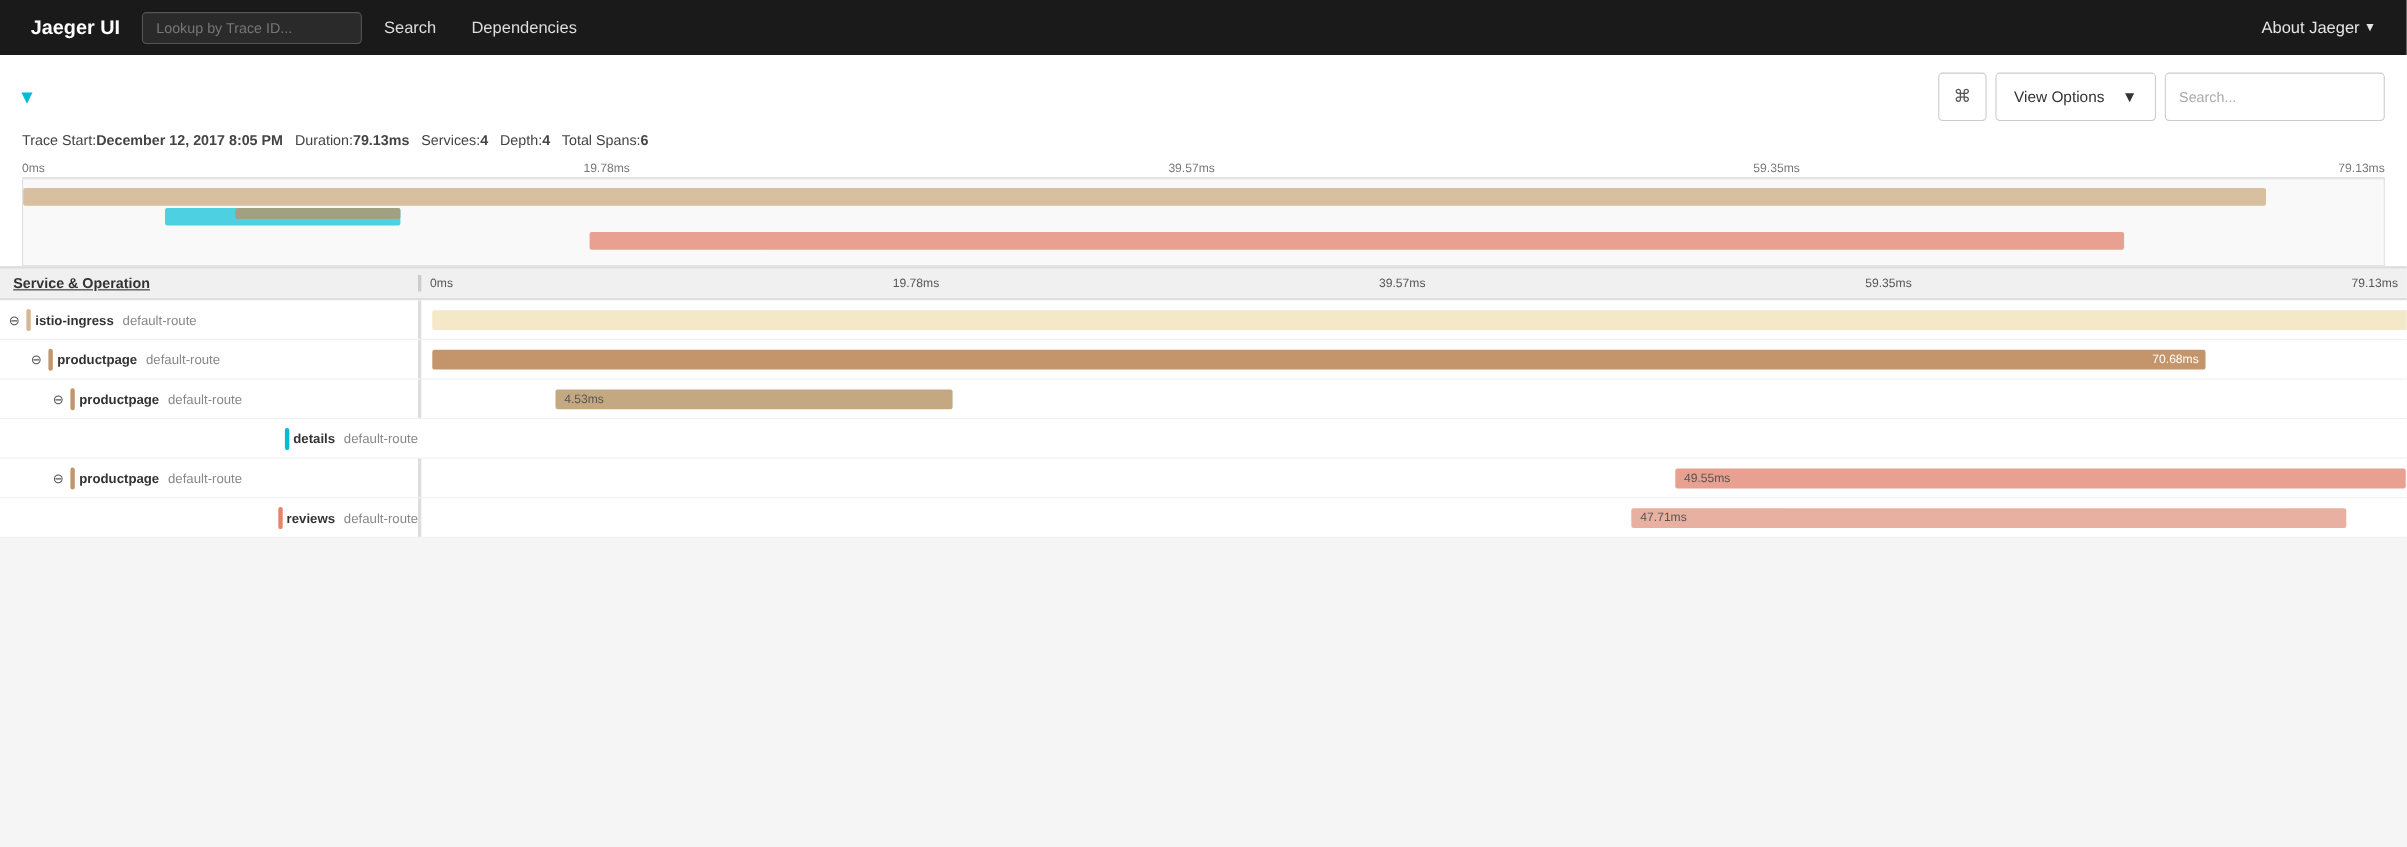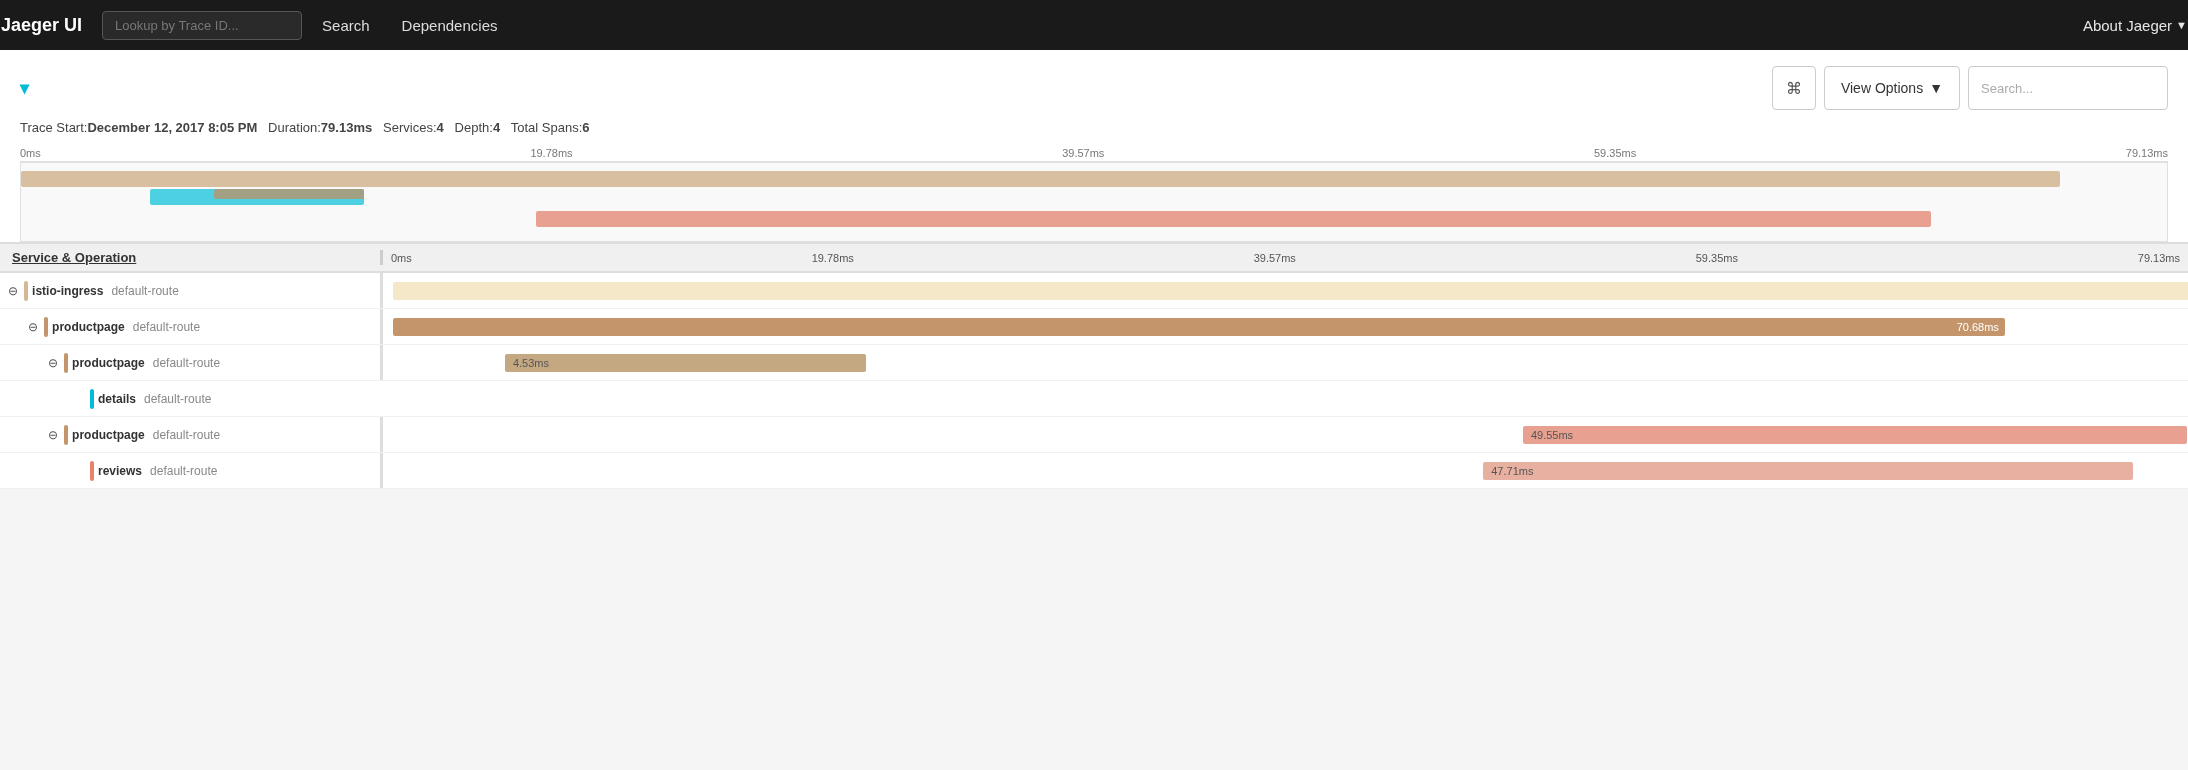--- a/index.html
+++ b/index.html
@@ -3,21 +3,21 @@
   <meta charset="utf-8">
   <style>
     * { box-sizing: border-box; margin: 0; padding: 0; }
     body { font-family: 'Helvetica Neue', Arial, sans-serif; font-size: 13px; background: #f5f5f5; color: #333; }
 
     
     .navbar {
       background: #1a1a1a;
       display: flex;
       align-items: center;
-      padding: 0 1px;
+      padding: 0 28px;
       height: 50px;
       gap: 8px;
     }
     .navbar-brand {
       color: #fff;
       font-size: 18px;
       font-weight: bold;
       margin-right: 12px;
       white-space: nowrap;
     }
@@ -100,21 +100,21 @@
     .view-options-btn {
       border: 1px solid #ccc;
       border-radius: 4px;
       background: #fff;
       padding: 8px 16px;
       cursor: pointer;
       font-size: 14px;
       color: #333;
       display: flex;
       align-items: center;
-      gap: 6px;
+      gap: 16px;
       height: 44px;
       white-space: nowrap;
     }
     .search-input {
       border: 1px solid #ccc;
       border-radius: 4px;
       padding: 8px 12px;
       font-size: 13px;
       color: #aaa;
       width: 200px;
@@ -237,21 +237,21 @@
     .operation-name { color: #888; margin-left: 4px; }
     .service-color-bar {
       width: 4px;
       height: 20px;
       border-radius: 2px;
       flex-shrink: 0;
     }
     .indent1 { padding-left: 8px; }
     .indent2 { padding-left: 28px; }
     .indent3 { padding-left: 48px; }
-    .indent4 { padding-left: 90px; }
+    .indent4 { padding-left: 90px; justify-content: flex-end; }
   </style>
 </head>
 <body>
 
 <nav class="navbar">
   <span class="navbar-brand">Jaeger UI</span>
   <input class="navbar-lookup" type="text" placeholder="Lookup by Trace ID..." style="">
   <button class="navbar-link">Search</button>
   <button class="navbar-link">Dependencies</button>
   <div class="navbar-spacer"></div>

